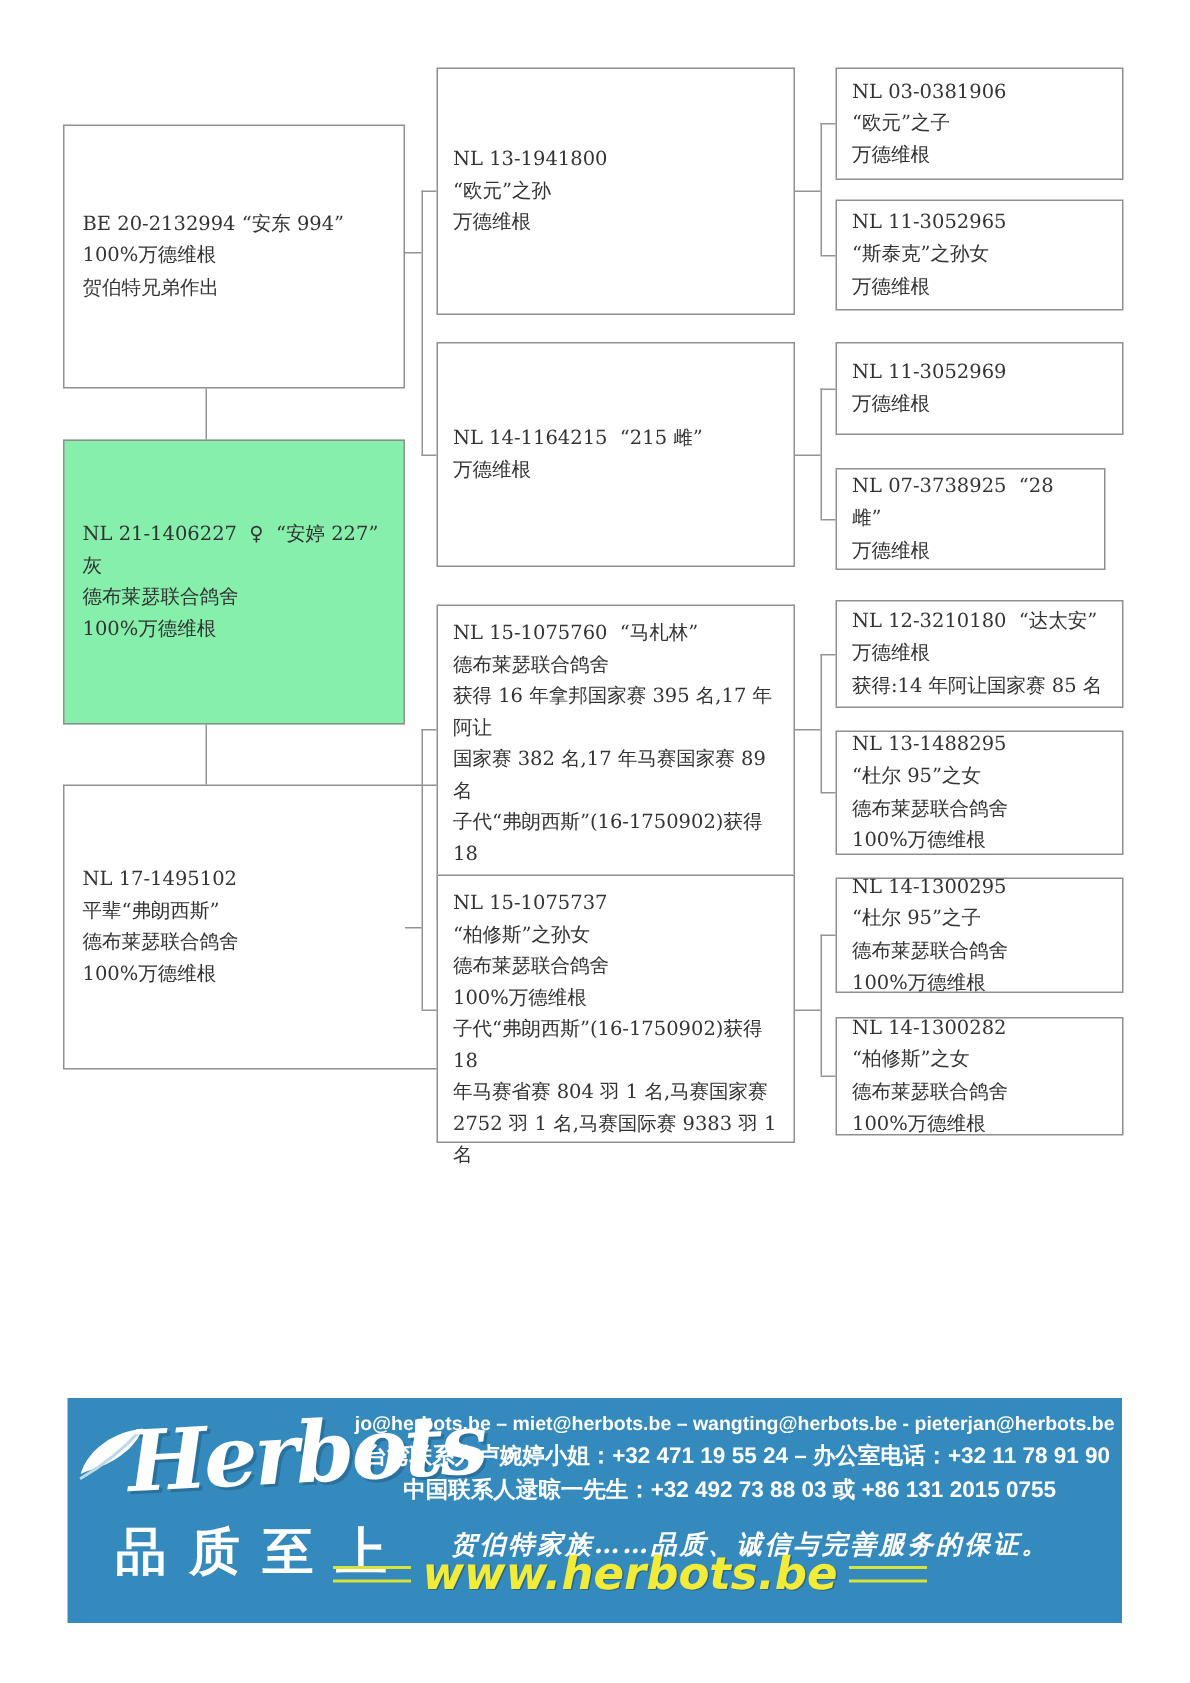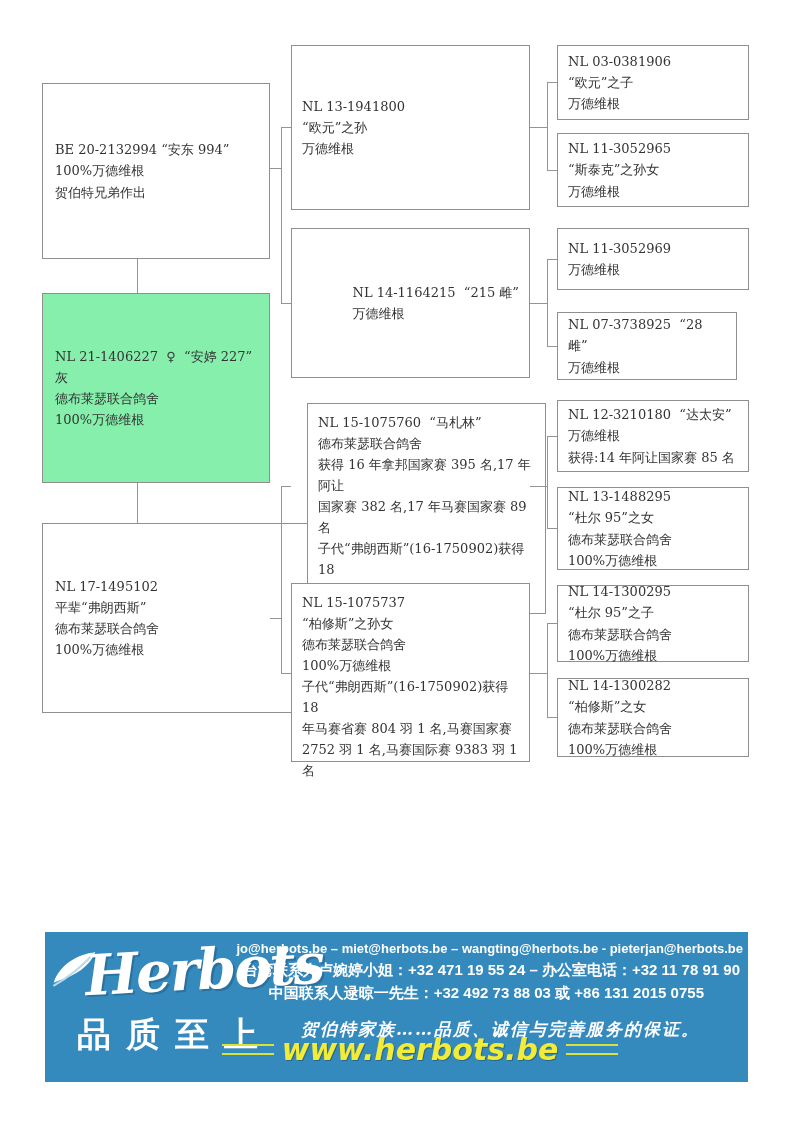--- a/index.html
+++ b/index.html
@@ -42,24 +42,24 @@
 <div class="box pad-l subject" style="left:42px;top:293px;width:228px;height:190px;">
   <div class="lines"><div>NL 21-1406227  ♀  “安婷 227”</div><div>灰</div><div>德布莱瑟联合鸽舍</div><div>100%万德维根</div></div>
 </div>
 <div class="box pad-l" style="left:42px;top:523px;width:272px;height:190px;">
   <div class="lines"><div>NL 17-1495102</div><div>平辈“弗朗西斯”</div><div>德布莱瑟联合鸽舍</div><div>100%万德维根</div></div>
 </div>
 
 <div class="box" style="left:291px;top:45px;width:239px;height:165px;">
   <div class="lines"><div>NL 13-1941800</div><div>“欧元”之孙</div><div>万德维根</div></div>
 </div>
-<div class="box" style="left:291px;top:228px;width:239px;height:150px;justify-content:flex-end;">
+<div class="box" style="left:291px;top:228px;width:239px;height:150px;">
   <div class="lines"><div>NL 14-1164215  “215 雌”</div><div>万德维根</div></div>
 </div>
-<div class="box top-align" style="left:291px;top:403px;width:239px;height:211px;margin-left:16px;">
+<div class="box top-align" style="left:291px;top:403px;width:239px;height:211px;">
   <div class="lines"><div>NL 15-1075760  “马札林”</div><div>德布莱瑟联合鸽舍</div><div>获得 16 年拿邦国家赛 395 名,17 年阿让</div><div>国家赛 382 名,17 年马赛国家赛 89 名</div><div>子代“弗朗西斯”(16-1750902)获得 18</div><div>年马赛国际赛 1 名</div><div>100%万德维根</div></div>
 </div>
 <div class="box top-align" style="left:291px;top:583px;width:239px;height:179px;">
   <div class="lines"><div>NL 15-1075737</div><div>“柏修斯”之孙女</div><div>德布莱瑟联合鸽舍</div><div>100%万德维根</div><div>子代“弗朗西斯”(16-1750902)获得 18</div><div>年马赛省赛 804 羽 1 名,马赛国家赛</div><div>2752 羽 1 名,马赛国际赛 9383 羽 1 名</div></div>
 </div>
 
 <div class="box" style="left:557px;top:45px;width:192px;height:75px;">
   <div class="lines"><div>NL 03-0381906</div><div>“欧元”之子</div><div>万德维根</div></div>
 </div>
 <div class="box" style="left:557px;top:133px;width:192px;height:74px;">

